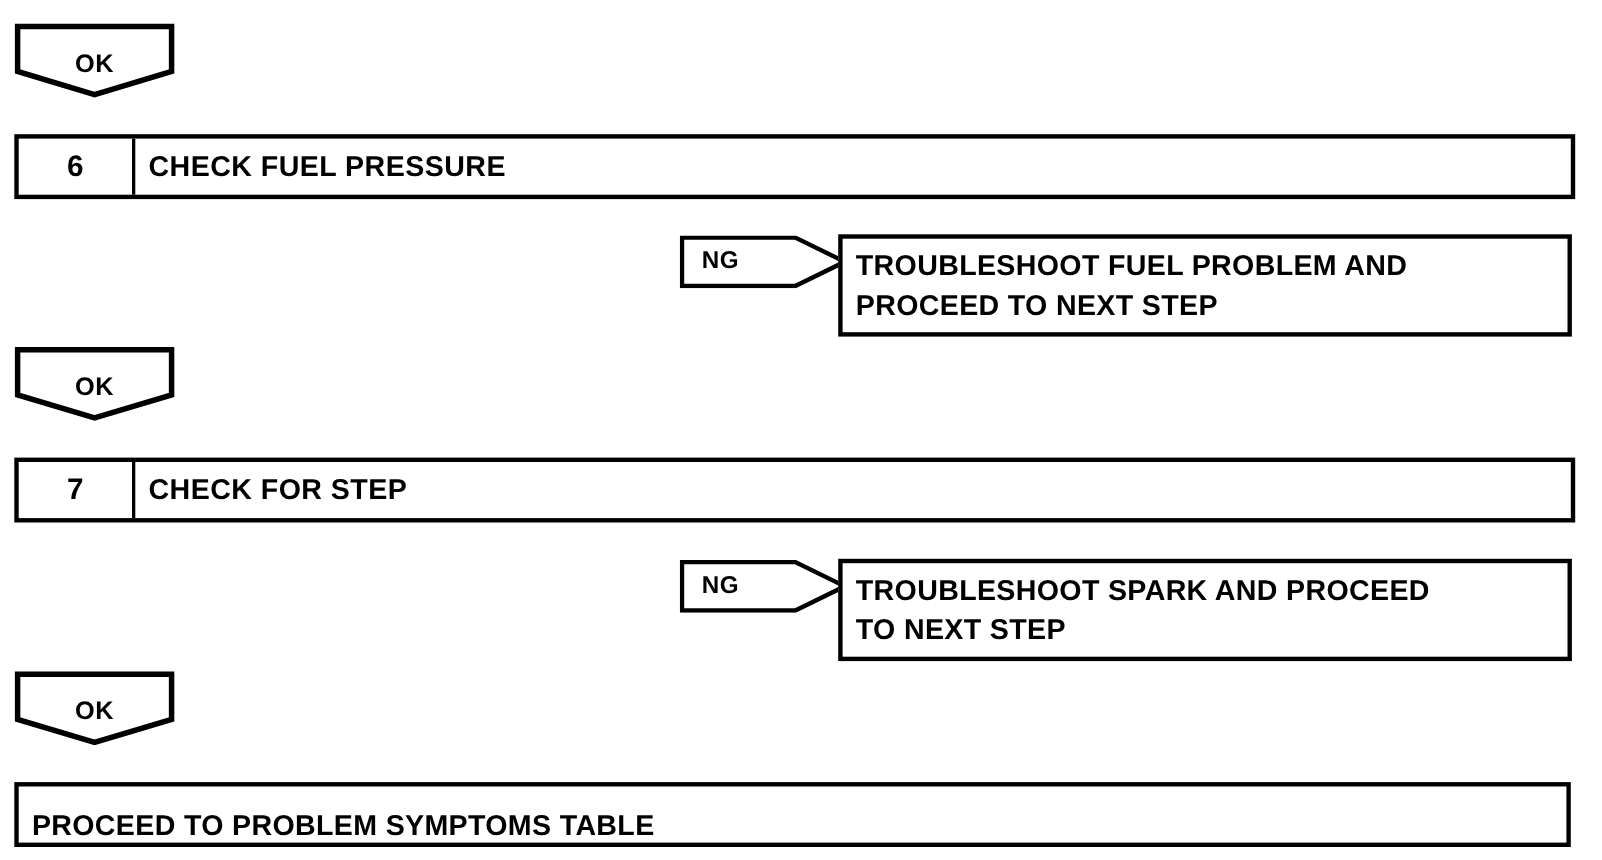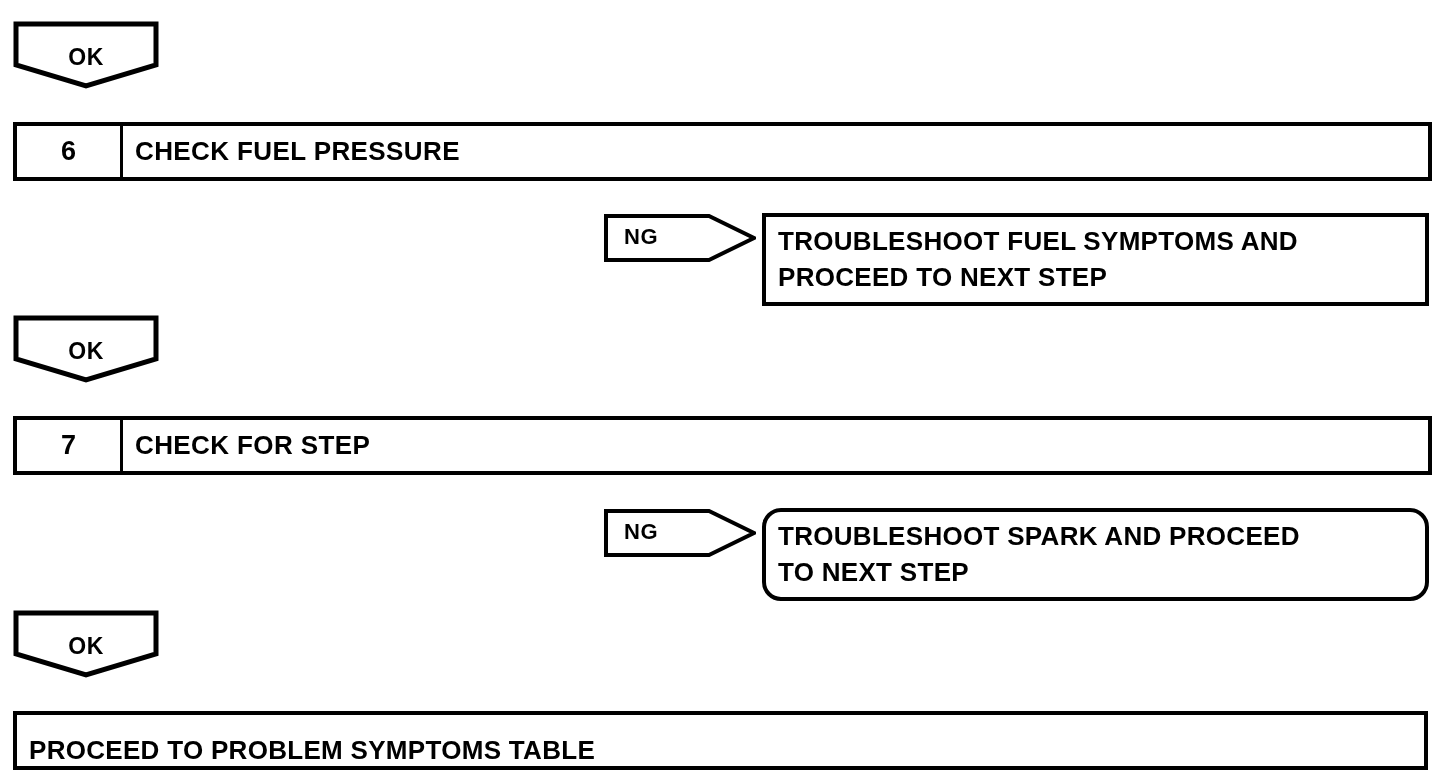--- a/index.html
+++ b/index.html
@@ -75,20 +75,21 @@
     font-weight: bold;
     letter-spacing: 0.4px;
     color: #000000;
   }
 
   
   .ng-arrow {
     position: absolute;
     width: 152px;
     height: 48px;
+    margin-left: 14px;
   }
   .ng-arrow svg {
     position: absolute;
     left: 0;
     top: 0;
     display: block;
   }
   .ng-arrow .ng-label {
     position: absolute;
     left: 20px;
@@ -151,21 +152,21 @@
   </div>
 
   <div class="ng-arrow" style="left:604px; top:214px;">
     <svg width="152" height="48" viewBox="0 0 152 48" aria-hidden="true">
       <polygon points="2,2 105,2 150,24 105,46 2,46" fill="#ffffff" stroke="#000000" stroke-width="4" stroke-linejoin="miter"></polygon>
     </svg>
     <div class="ng-label">NG</div>
   </div>
 
   <div class="result-box" style="left:762px; top:213px; width:667px; height:93px;">
-    <span class="line">TROUBLESHOOT FUEL SYMPTOMS AND</span>
+    <span class="line">TROUBLESHOOT FUEL PROBLEM AND</span>
     <span class="line">PROCEED TO NEXT STEP</span>
   </div>
 
   <div class="ok-connector" style="left:13px; top:315px;">
     <svg width="146" height="68" viewBox="0 0 146 68" aria-hidden="true">
       <polygon points="3,3 143,3 143,44 73,65 3,44" fill="#ffffff" stroke="#000000" stroke-width="5" stroke-linejoin="miter"></polygon>
     </svg>
     <div class="ok-label">OK</div>
   </div>
 
@@ -174,21 +175,21 @@
     <div class="step-title">CHECK FOR STEP</div>
   </div>
 
   <div class="ng-arrow" style="left:604px; top:509px;">
     <svg width="152" height="48" viewBox="0 0 152 48" aria-hidden="true">
       <polygon points="2,2 105,2 150,24 105,46 2,46" fill="#ffffff" stroke="#000000" stroke-width="4" stroke-linejoin="miter"></polygon>
     </svg>
     <div class="ng-label">NG</div>
   </div>
 
-  <div class="result-box" style="left:762px; top:508px; width:667px; height:93px;border-radius:19px;">
+  <div class="result-box" style="left:762px; top:508px; width:667px; height:93px;">
     <span class="line">TROUBLESHOOT SPARK AND PROCEED</span>
     <span class="line">TO NEXT STEP</span>
   </div>
 
   <div class="ok-connector" style="left:13px; top:610px;">
     <svg width="146" height="68" viewBox="0 0 146 68" aria-hidden="true">
       <polygon points="3,3 143,3 143,44 73,65 3,44" fill="#ffffff" stroke="#000000" stroke-width="5" stroke-linejoin="miter"></polygon>
     </svg>
     <div class="ok-label">OK</div>
   </div>

